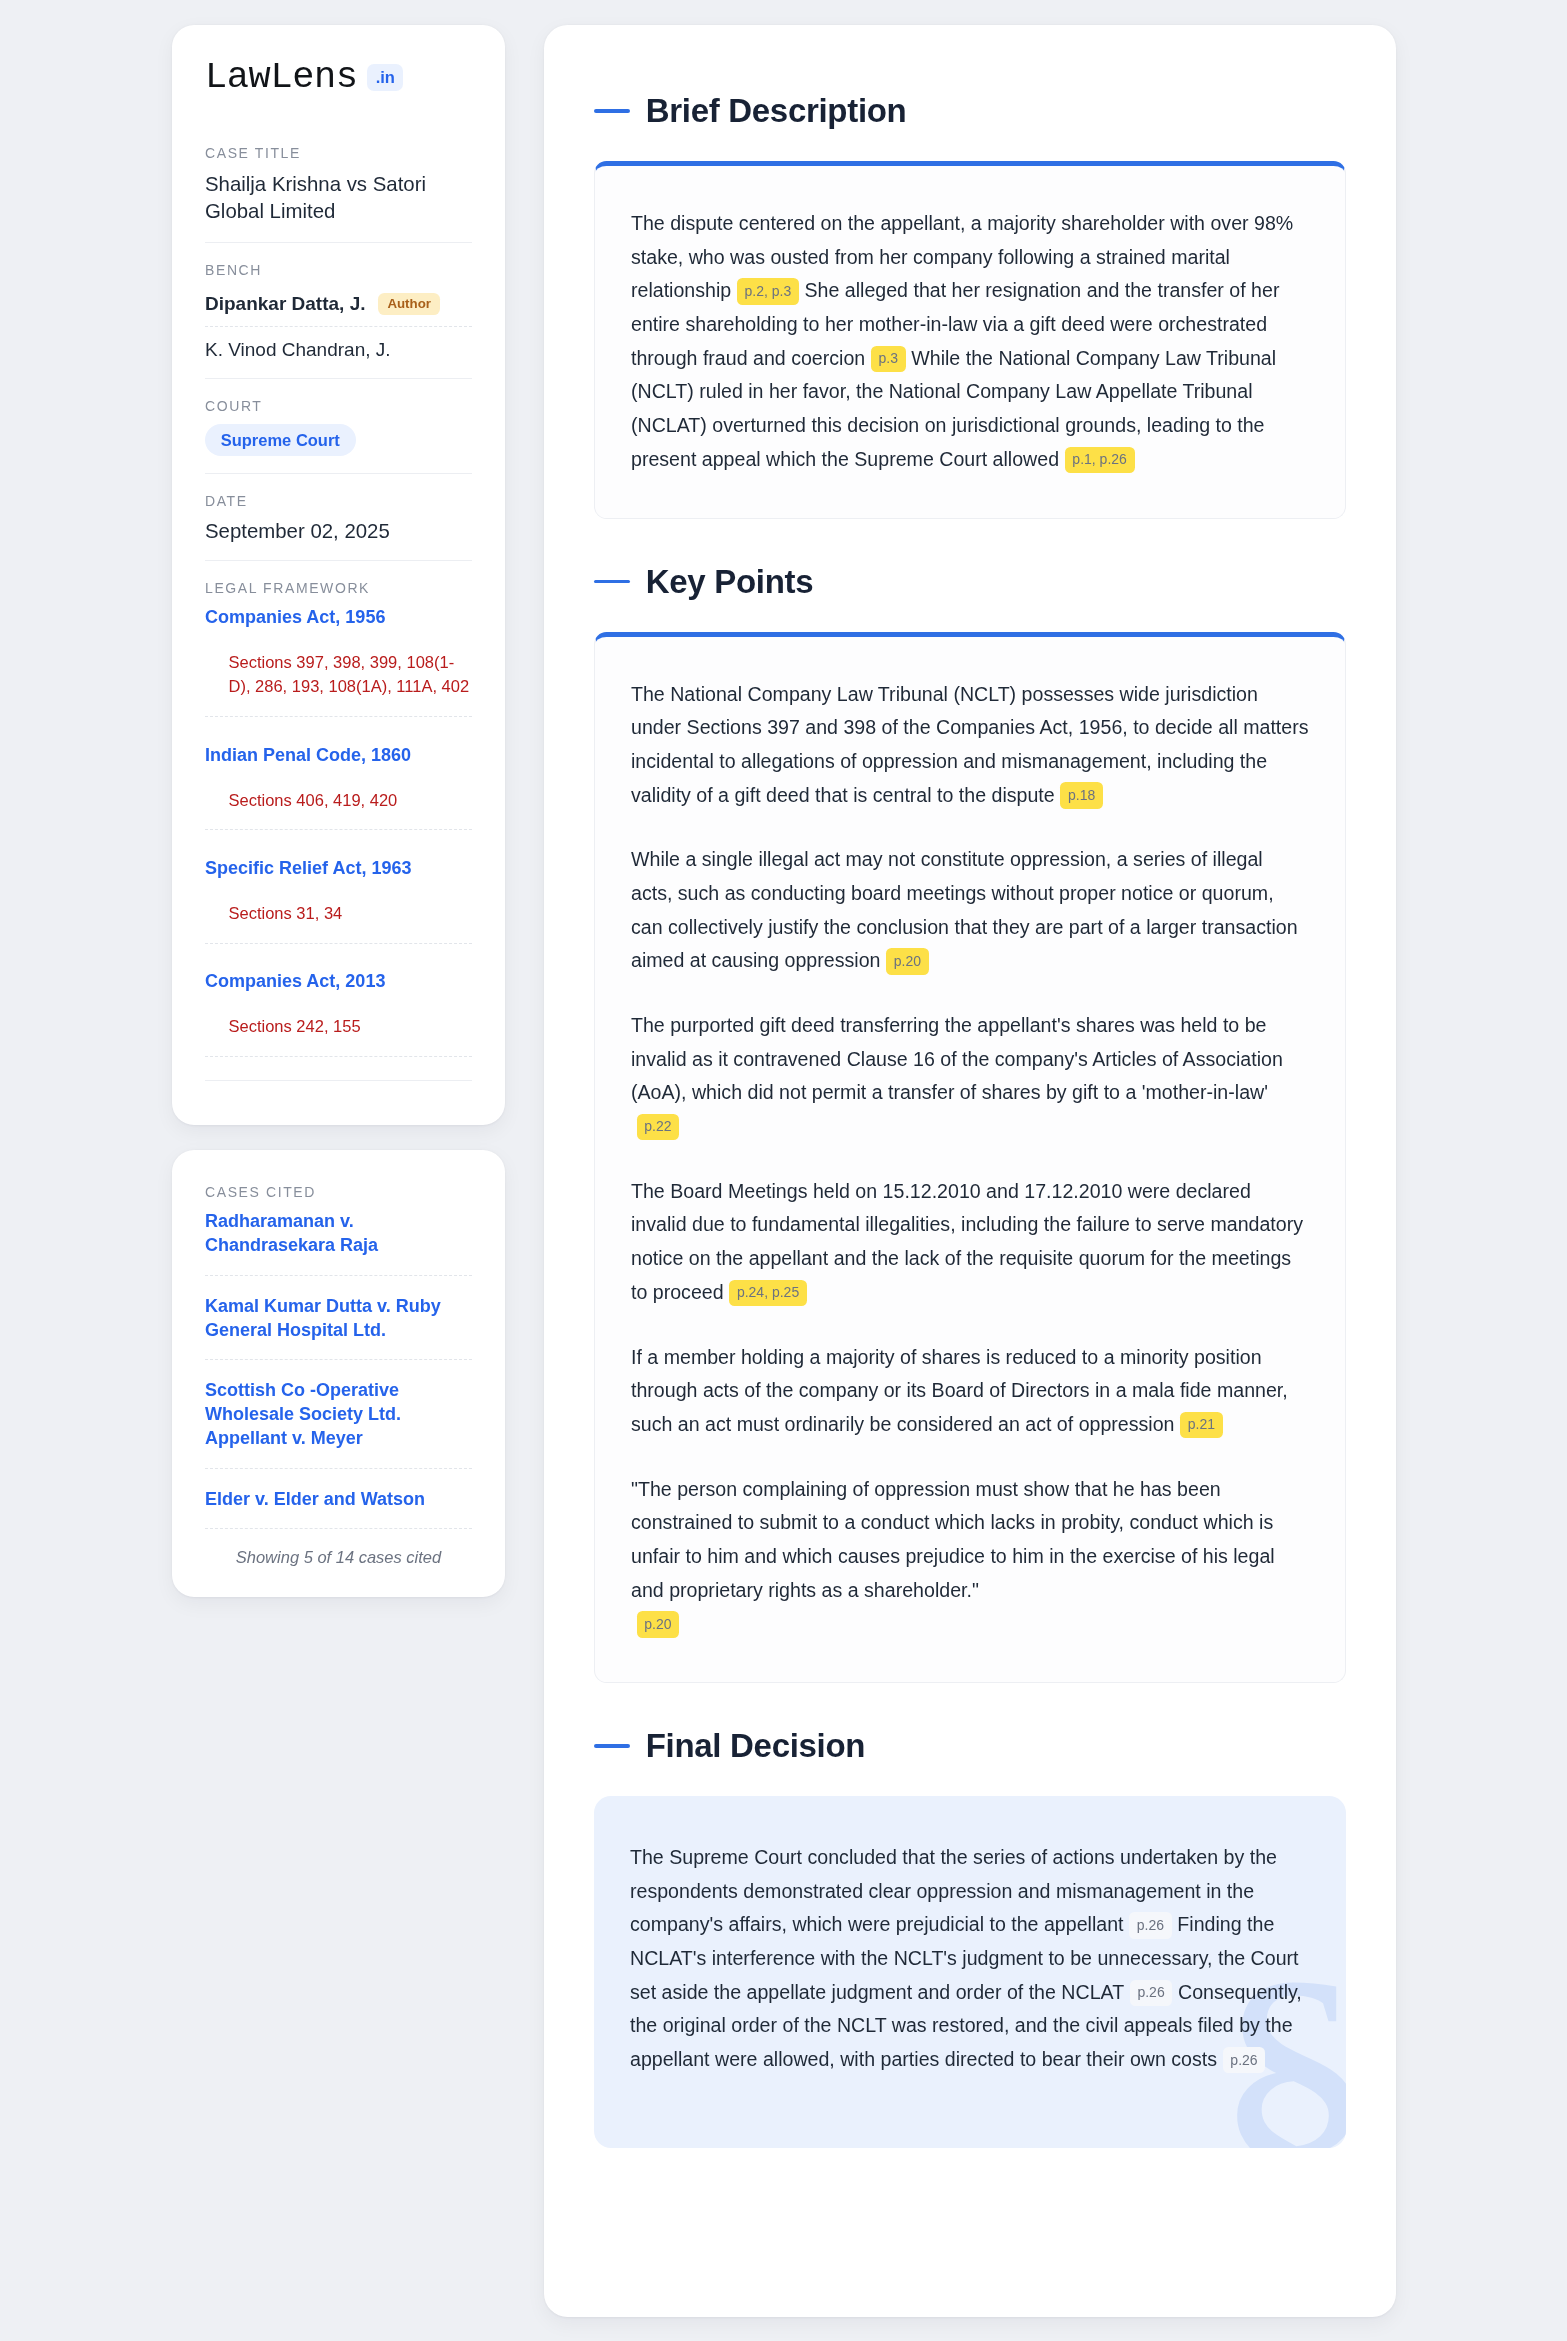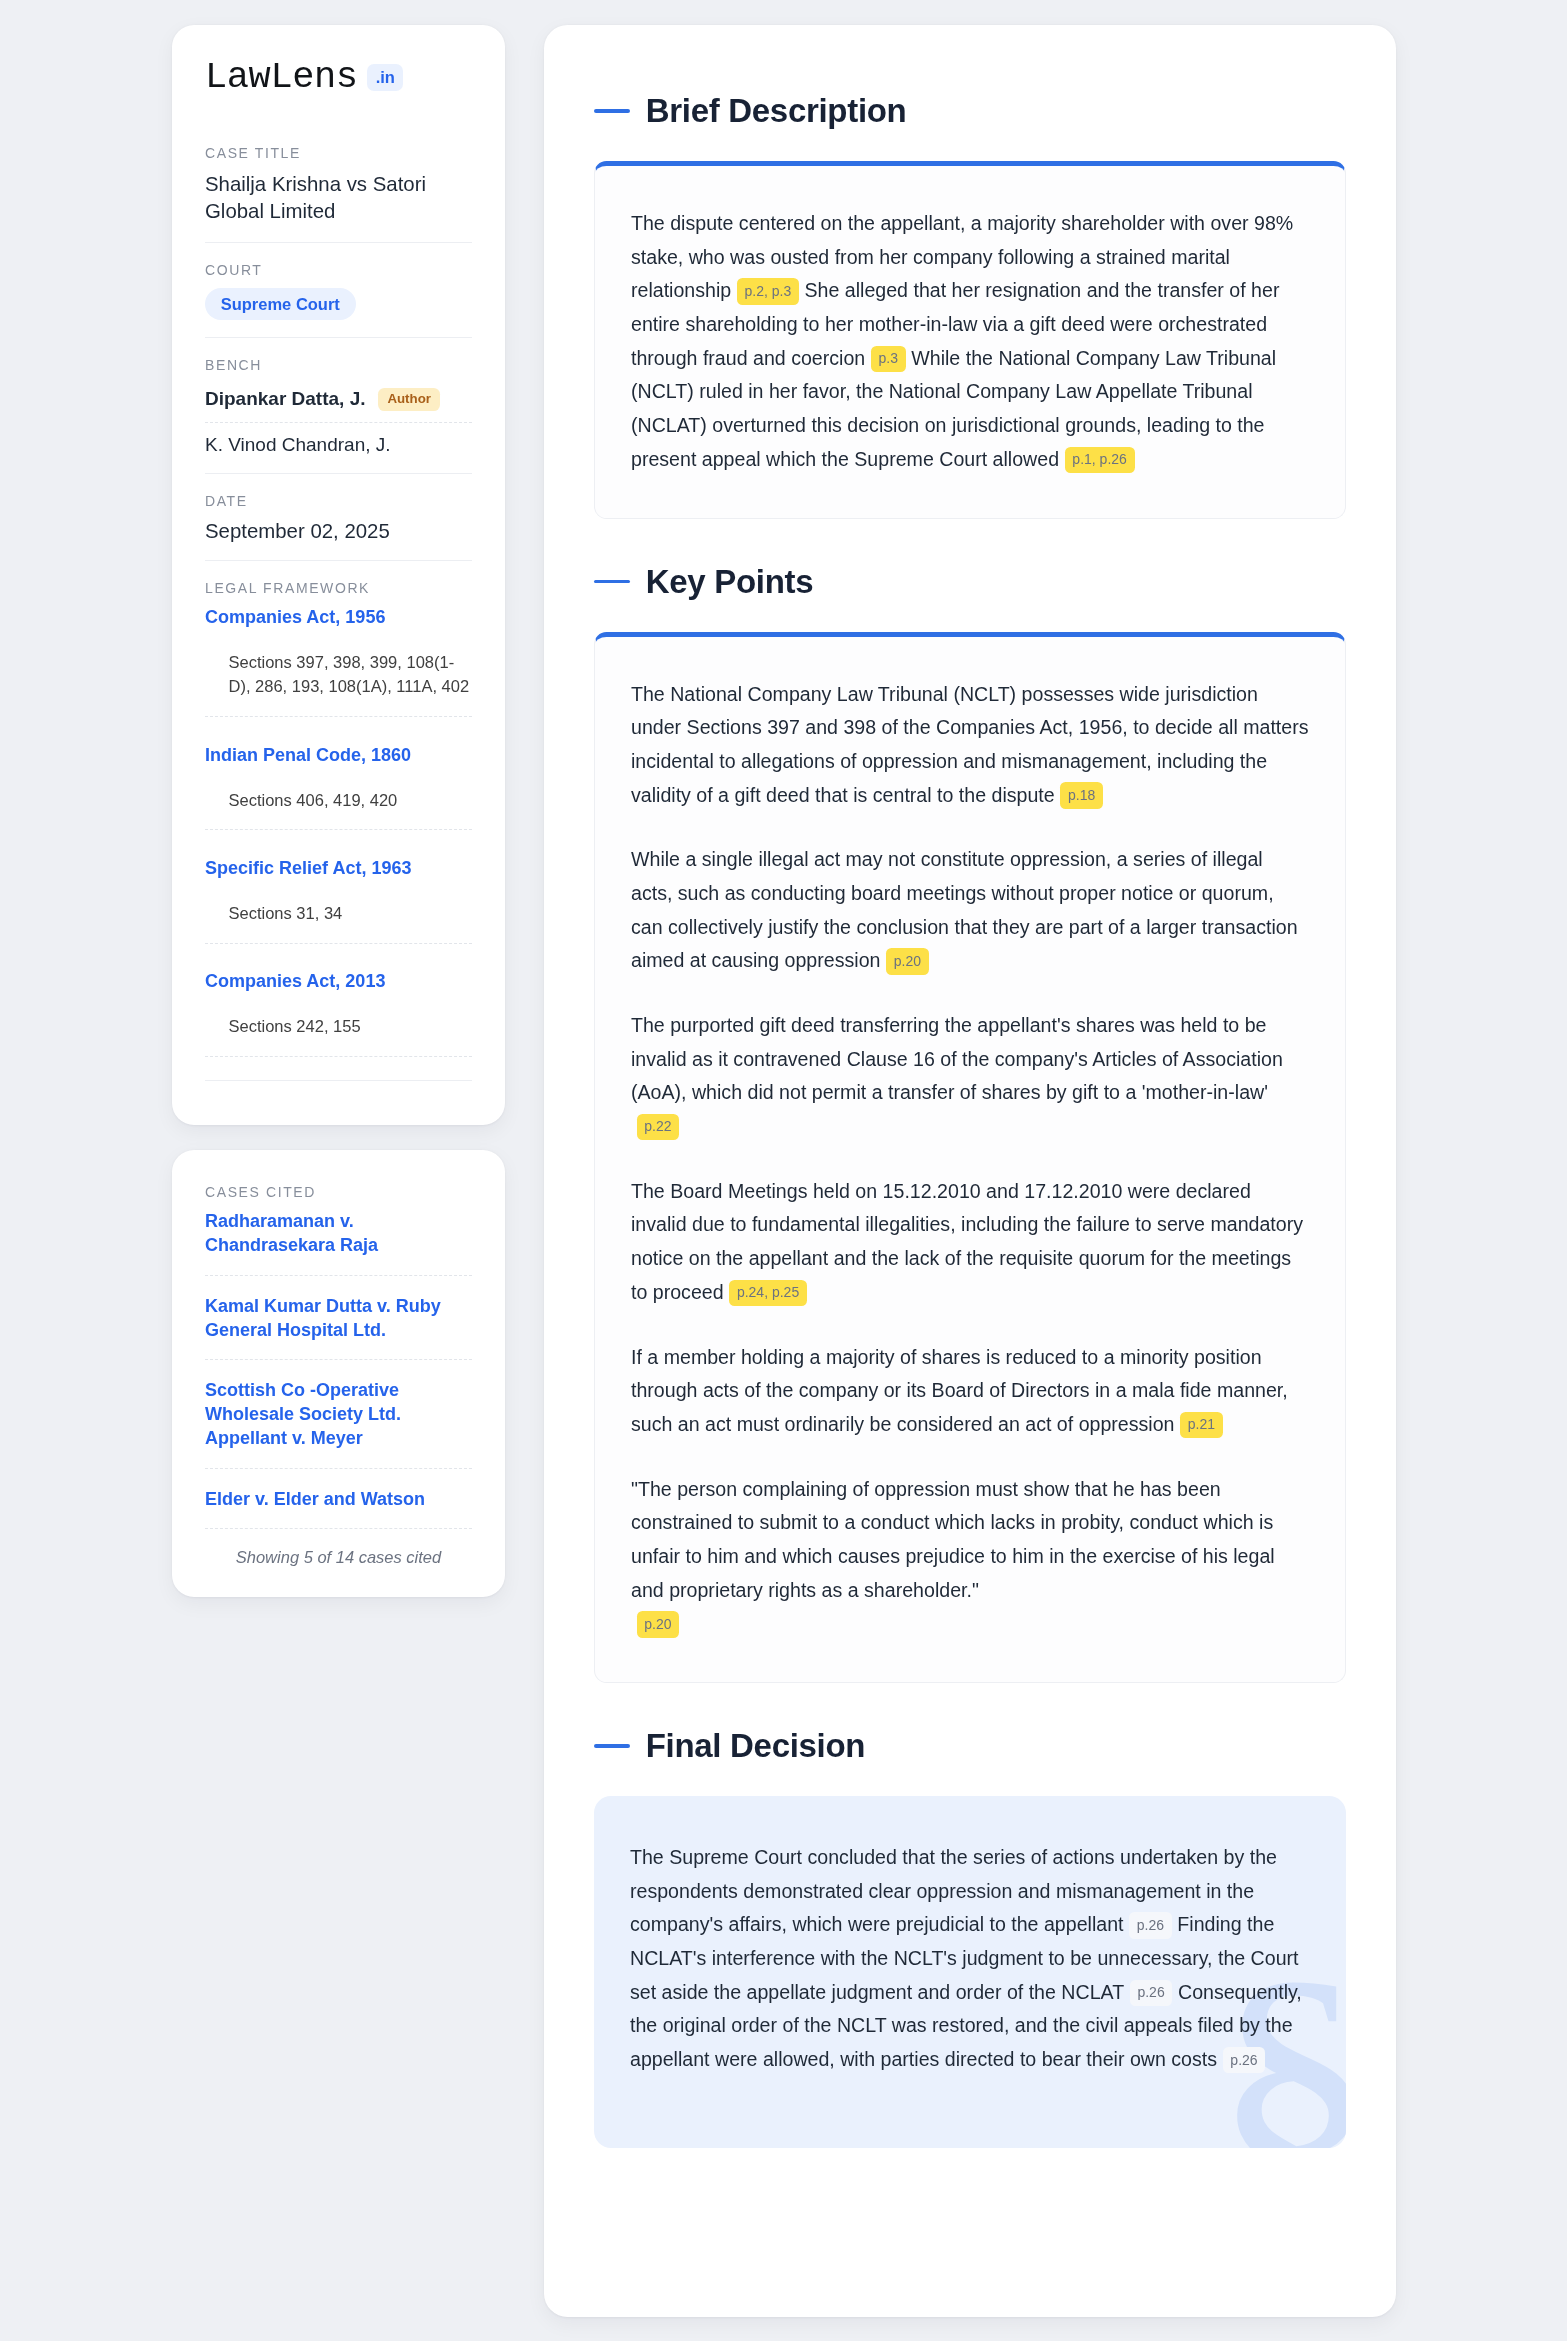--- a/index.html
+++ b/index.html
@@ -122,21 +122,21 @@
   .act-group { padding-bottom: 4.7px; }
   .act-name {
     font-size: 18px;
     font-weight: 700;
     color: #2563eb;
     line-height: 1.3;
     margin-bottom: 20.4px;
   }
   .act-sections {
     font-size: 16.5px;
-    color: #404040;
+    color: #b91c1c;
     line-height: 1.5;
     padding-left: 23.5px;
     padding-bottom: 17px;
     border-bottom: 0.8px dashed #e2e5ea;
     margin-bottom: 22px;
   }
   .act-group:last-child .act-sections { margin-bottom: 11px; }
 
   .framework-foot {
     border-top: 0.8px solid #eceef2;
@@ -261,35 +261,35 @@
         <span class="brand-name">LawLens</span>
         <span class="brand-tld">.in</span>
       </div>
 
       <div class="meta-block">
         <div class="meta-label">CASE TITLE</div>
         <div class="case-title">Shailja Krishna vs Satori Global Limited</div>
       </div>
 
       <div class="meta-block">
-        <div class="meta-label">COURT</div>
-        <span class="chip-court">Supreme Court</span>
-      </div>
-
-      <div class="meta-block">
         <div class="meta-label">BENCH</div>
         <div id="bench-list">
             <div class="judge-row">
               <span class="judge-name author">Dipankar Datta, J.</span>
               <span class="badge-author">Author</span>
             </div>
             <div class="judge-row">
               <span class="judge-name">K. Vinod Chandran, J.</span>
             </div>
           </div>
+      </div>
+
+      <div class="meta-block">
+        <div class="meta-label">COURT</div>
+        <span class="chip-court">Supreme Court</span>
       </div>
 
       <div class="meta-block">
         <div class="meta-label">DATE</div>
         <div class="date-value">September 02, 2025</div>
       </div>
 
       <div class="meta-block">
         <div class="meta-label">LEGAL FRAMEWORK</div>
         <div id="framework-list">

